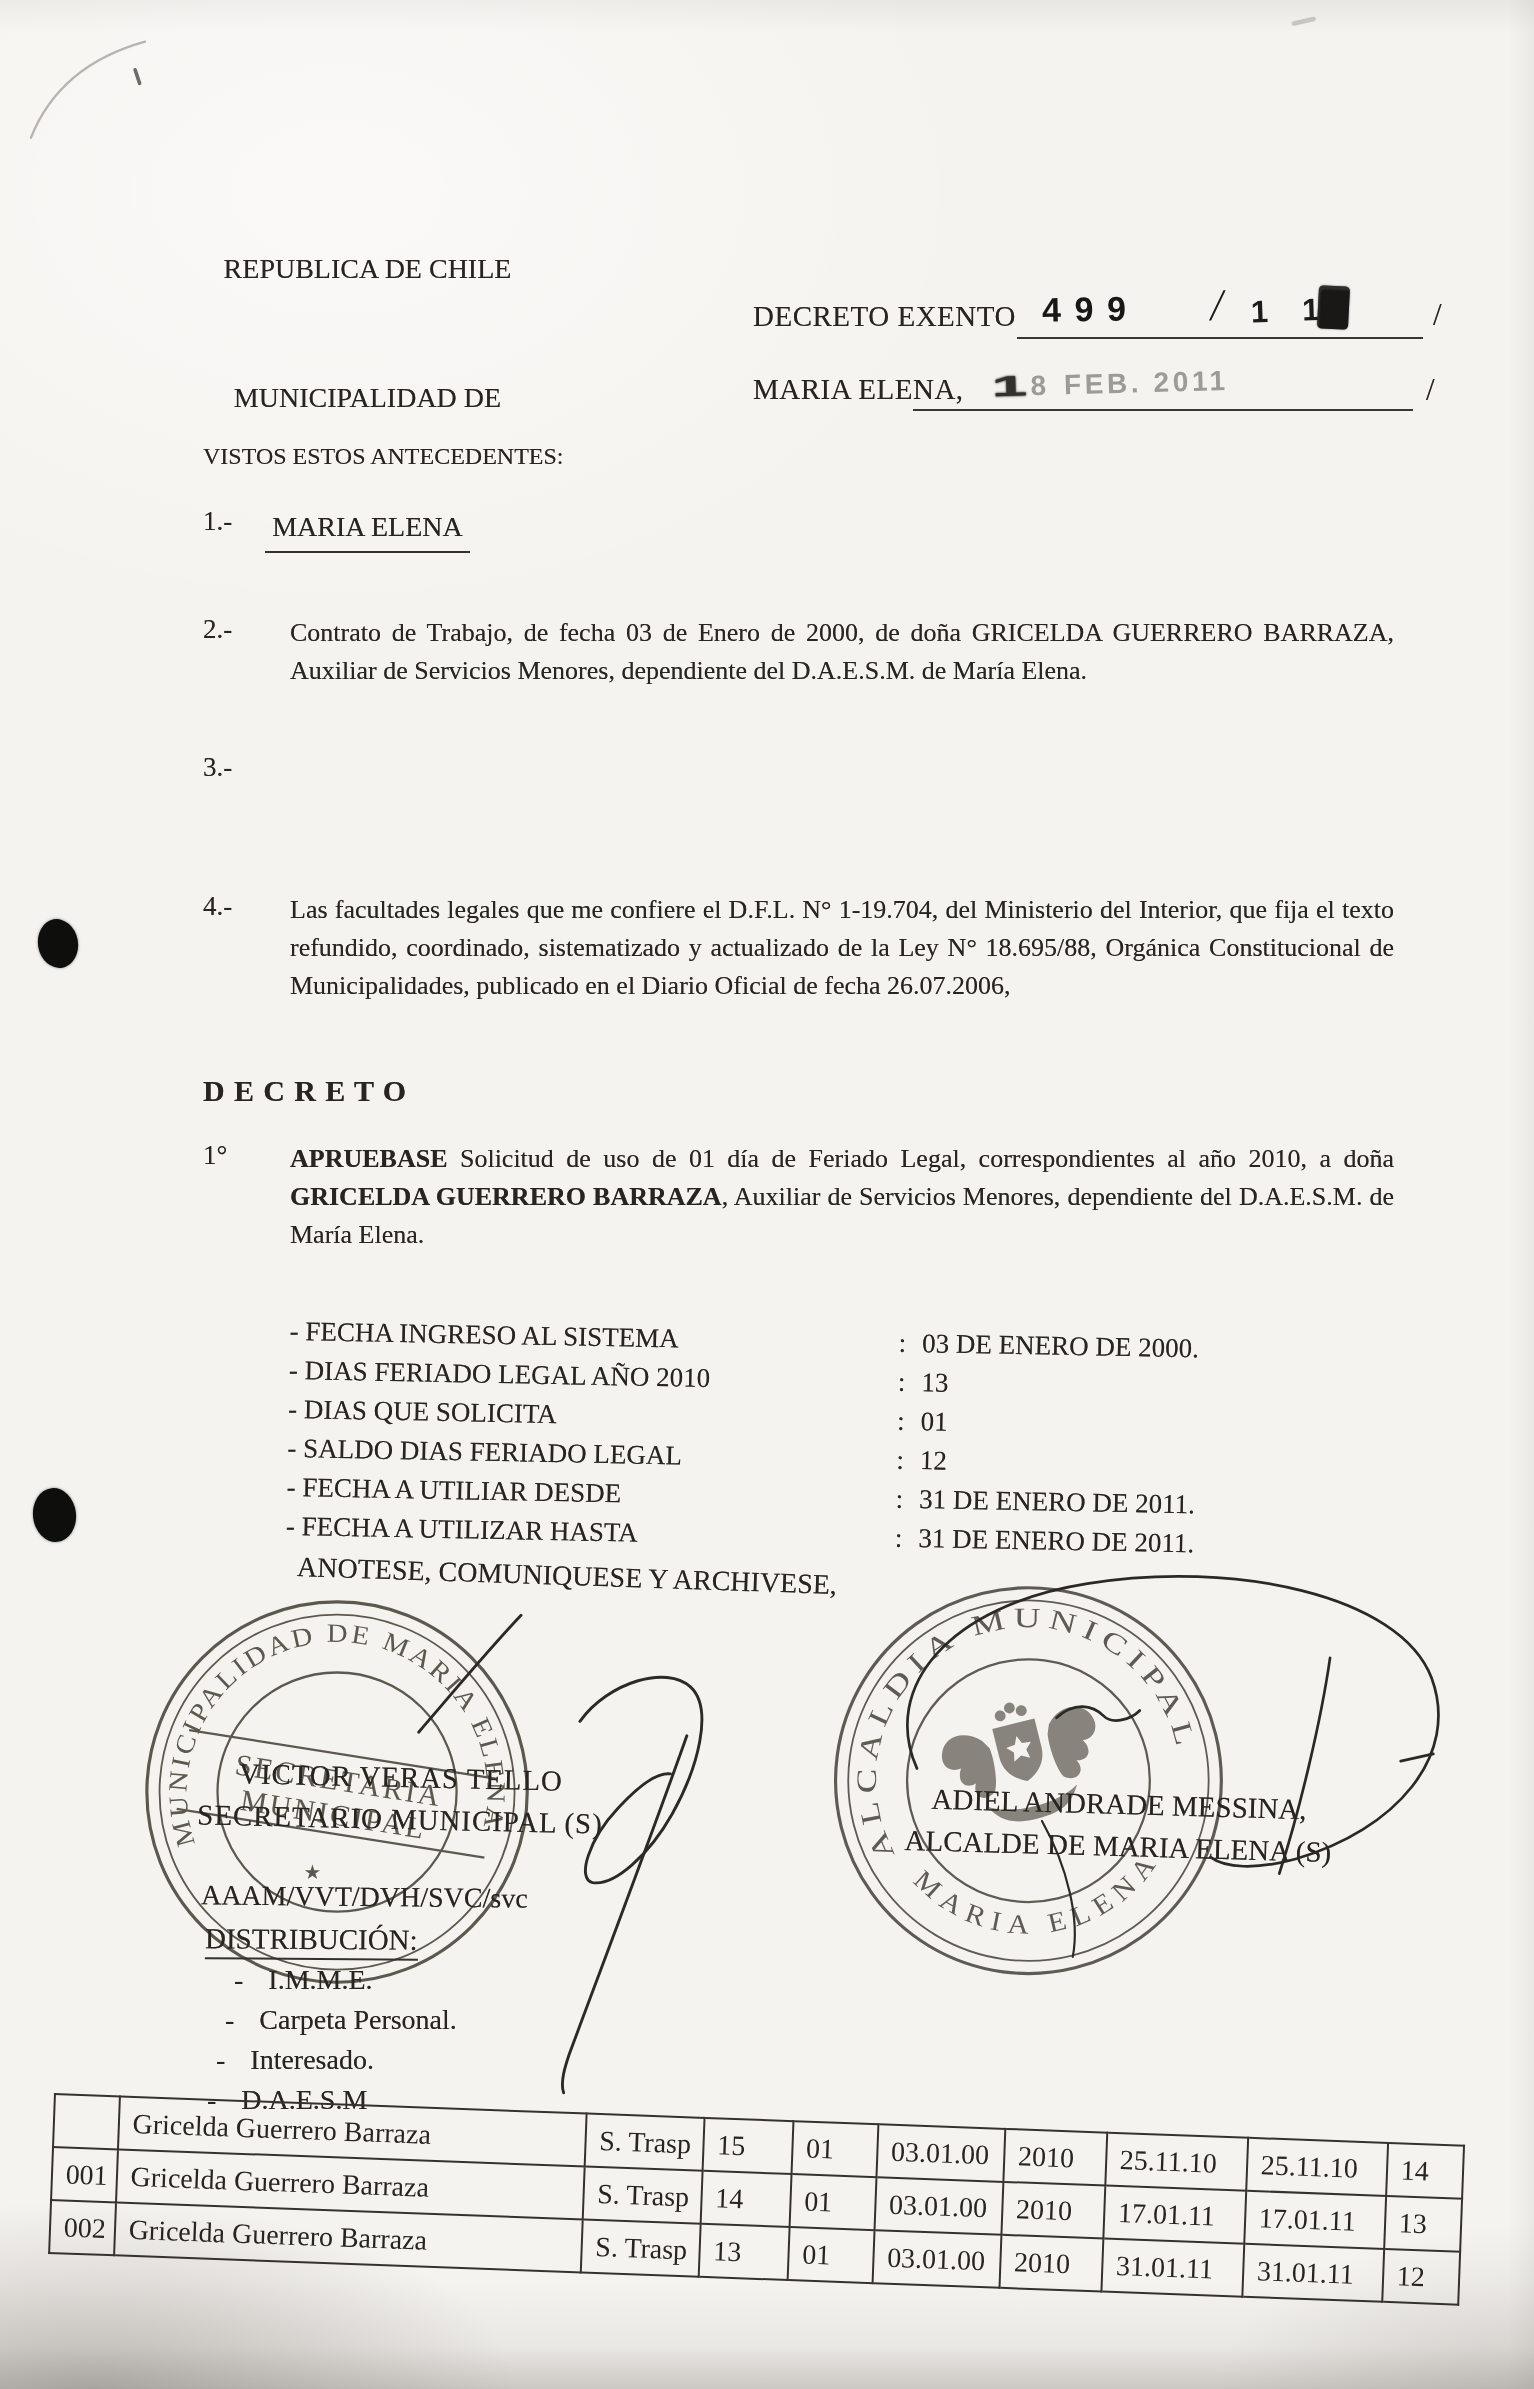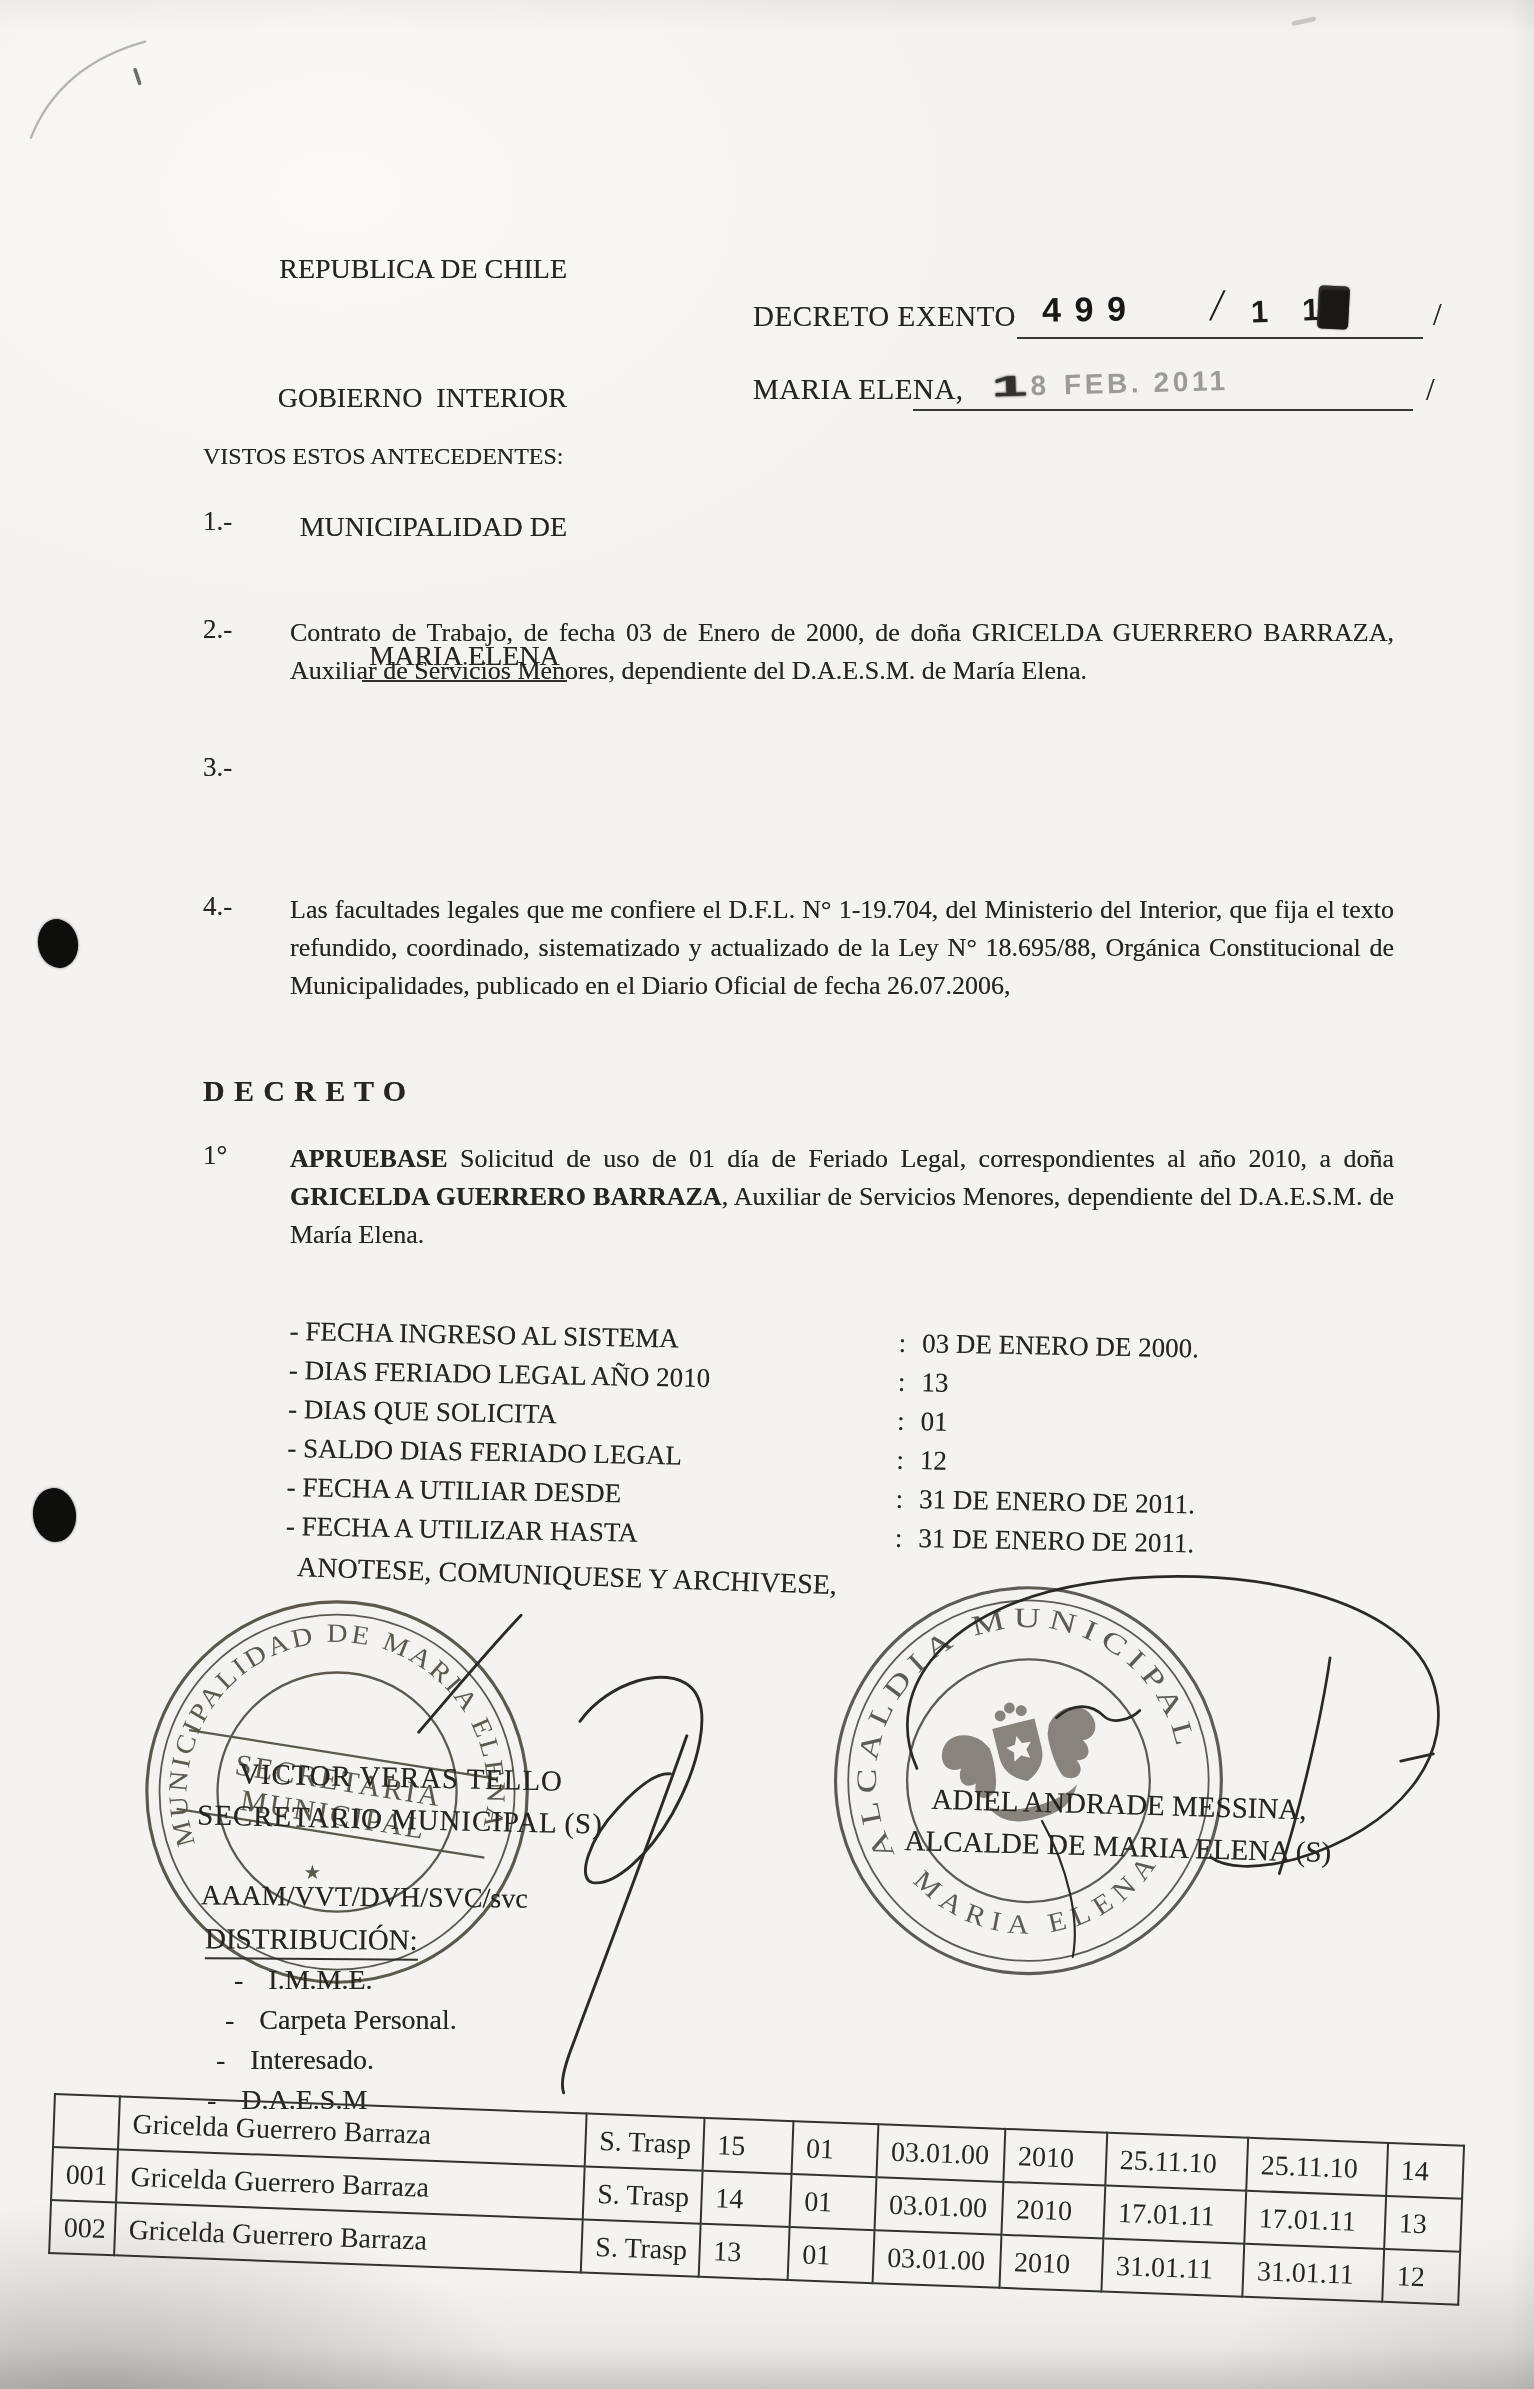--- a/index.html
+++ b/index.html
@@ -12,21 +12,21 @@
       radial-gradient(453px 236px at 100% 100%, rgba(120,117,110,.22), rgba(120,117,110,0) 70%),
       linear-gradient(to bottom, rgba(140,137,131,.12), rgba(140,137,131,0) 33px),
       linear-gradient(to top, rgba(104,101,95,.30), rgba(104,101,95,.08) 43px, rgba(104,101,95,0) 109px),
       linear-gradient(to left, rgba(140,137,131,.10), rgba(140,137,131,0) 25px),
       #f5f3ef;
   }
   .abs{position:absolute;}
   .ink{ text-shadow:0 0 0.5px rgba(40,36,30,.55); }
 
   
-  .letterhead{ left:168px; top:161px; width:399px; text-align:right;
+  .letterhead{ left:168px; top:161px; width:399px; text-align:center;
     font-size:28px; line-height:43px; white-space:pre; }
   .letterhead .uline{ display:inline-block; border-bottom:2.7px solid #34302b; padding:0 7.2px 2.7px; }
 
   
   .lbl{ font-size:29px; letter-spacing:0.5px;margin-left:37px; }
   .decree-label{ left:716px; top:300px; }
   .decree-underline{ left:1017px; top:288px; width:406px; height:49px; border-bottom:2.7px solid #3a3733; }
   .decree-number{ left:25px; top:1.8px; font-family:"Liberation Sans",sans-serif; font-weight:700;
     font-size:34px; letter-spacing:13.6px; color:#181716; transform:rotate(-1deg); }
   .decree-sep{ left:194px; top:-9px; font-size:45px; transform:skewX(-8deg); color:#1c1b1a; }
@@ -89,21 +89,20 @@
 
   .overlay{ left:0; top:0; pointer-events:none; z-index:6; }
 </style>
 </head>
 <body>
 
 <div class="page">
 
   <div class="abs letterhead ink">
     <div>REPUBLICA DE CHILE</div>
-    <div>GOBIERNO  INTERIOR</div>
     <div>MUNICIPALIDAD DE</div>
     <div><span class="uline">MARIA ELENA</span></div>
   </div>
 
   <div class="abs lbl ink decree-label">DECRETO EXENTO</div>
   <div class="abs decree-underline">
     <span class="abs decree-number">499</span>
     <span class="abs decree-sep">/</span>
     <span class="abs decree-year">1 1</span>
     <span class="abs ink-blot"></span>

